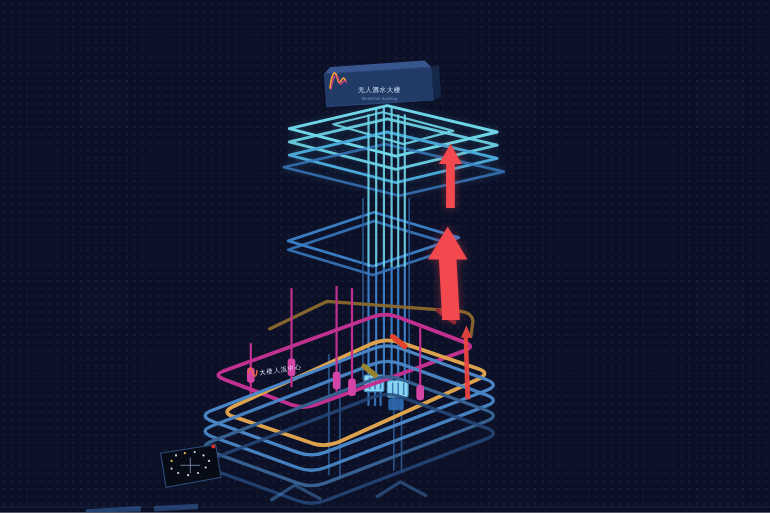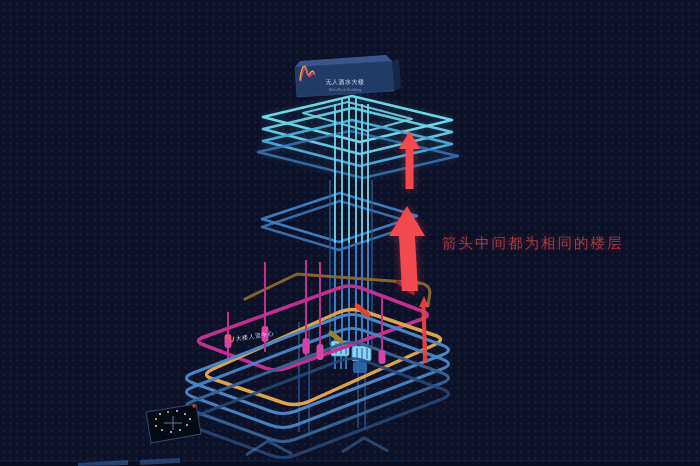--- a/index.html
+++ b/index.html
@@ -166,14 +166,13 @@
     <g>
       <rect x="0" y="460.5" width="700" height="1.2" style="fill:#1b2747;opacity:.85"></rect>
       <rect x="0" y="461.7" width="700" height="5" style="fill:#0a0e22"></rect>
       <path d="M78,463 L128,460 L128,465 L78,466 Z" style="fill:#3a6cb0;opacity:.55"></path>
       <path d="M140,460 L180,458 L180,463 L140,465 Z" style="fill:#3a6cb0;opacity:.5"></path>
       <path d="M246,455 L268,441 L292,454" style="fill:none;stroke:var(--steel);stroke-width:3;opacity:.5"></path>
       <path d="M342,452 L364,438 L388,451" style="fill:none;stroke:var(--steel);stroke-width:3;opacity:.45"></path>
     </g>
   </svg>
 
-  <div class="annotation">箭头中间都为相同的楼层</div>
 </div>
 
 </body></html>

